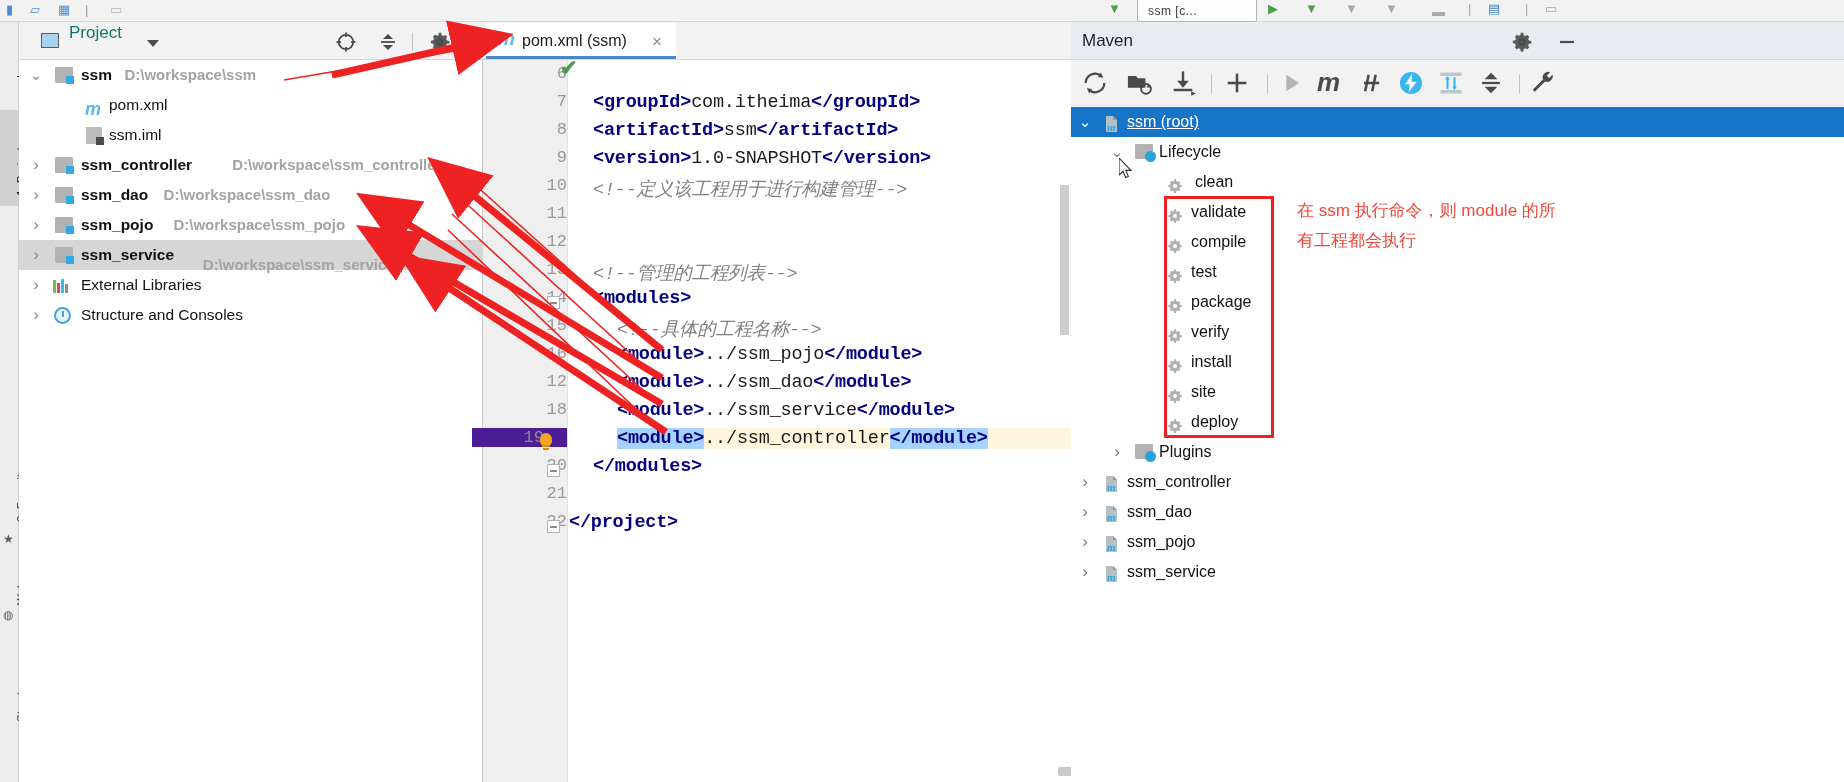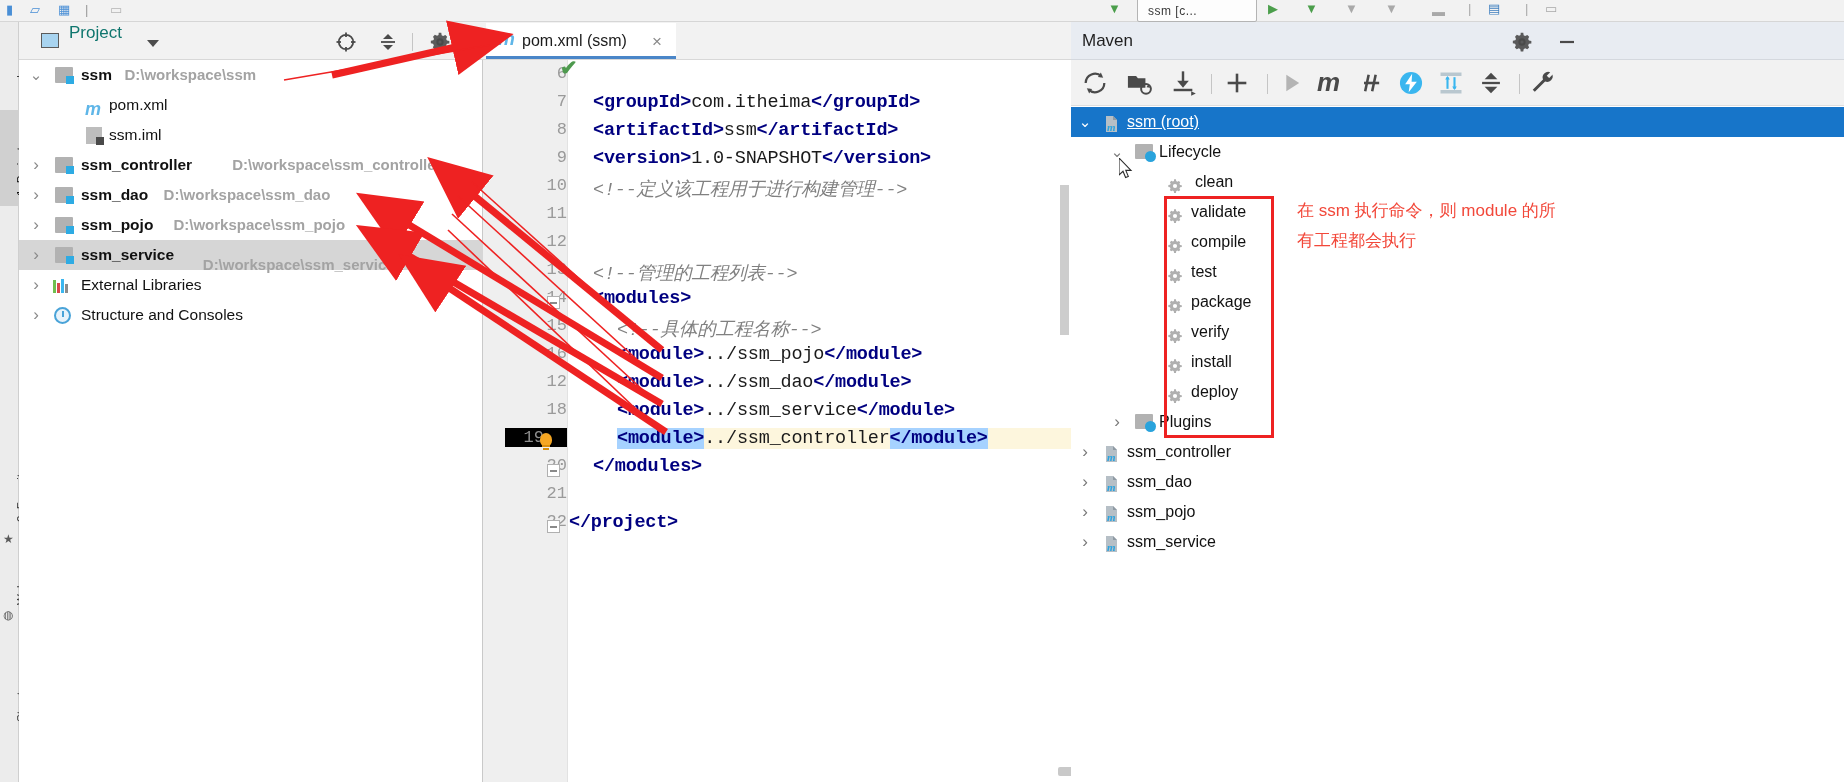--- a/index.html
+++ b/index.html
@@ -57,21 +57,21 @@
   
   .editor { position:absolute; left:483px; top:22px; width:588px; height:760px; background:#ffffff; }
   .etabbar { position:absolute; left:0; top:0; width:588px; height:38px; background:#f2f2f2; border-bottom:1px solid #d8d8d8; }
   .etab { position:absolute; left:3px; top:1px; width:190px; height:36px; background:#ffffff; border-bottom:3px solid #4a86c8; }
   .etab .m { position:absolute; left:12px; top:5px; font-style:italic; font-weight:bold; color:#5fb6e8; font-size:19px; }
   .etab .nmtxt { position:absolute; left:36px; top:9px; font-size:16px; color:#1b1b1b; }
   .etab .x { position:absolute; left:166px; top:9px; font-size:17px; color:#8a8a8a; }
 
   .gutter { position:absolute; left:0; top:38px; width:85px; height:722px; background:#efefef; border-right:1px solid #e2e2e2; }
   .lnum { position:absolute; right:0; width:62px; text-align:right; font-family:"Liberation Mono", monospace; font-size:17px; color:#9a9a9a; }
-  .lnum.hl { background:#000000; color:#8d8d8d; width:62px; padding-right:23px;}
+  .lnum.hl { background:#4c1d95; color:#8d8d8d; width:95px; padding-right:23px;}
   .codearea { position:absolute; left:86px; top:38px; width:502px; height:722px; background:#fff; overflow:hidden; }
   .cline { position:absolute; left:0; white-space:pre; font-family:"Liberation Mono", monospace; font-size:18.5px; letter-spacing:-0.2px; }
   .cline.hlrow { background:#fdf6dd; width:502px; }
   .tok-tag { color:#000080; font-weight:bold; }
   .tok-txt { color:#1a1a1a;text-align:center; }
   .tok-cmt { color:#808080; font-style:italic; }
   .tok-sel { background:#a6d2ff; }
   .chk { position:absolute; left:560px; top:56px; font-size:21px; color:#4e9a4e; font-weight:bold; }
   .foldm { position:absolute; width:13px;height:13px;border:1px solid #b0b0b0;background:#fff; }
   .foldm:after{content:"";position:absolute;left:2px;top:5px;width:7px;height:1.5px;background:#8a8a8a;}
@@ -460,20 +460,27 @@
               <path fill="#b0b0b0" d="M10.6 2h2.8l.4 2.6 1.6.9 2.4-1.1 2 2-1.1 2.4.9 1.6 2.6.4v2.8l-2.6.4-.9 1.6 1.1 2.4-2 2-2.4-1.1-1.6.9-.4 2.6h-2.8l-.4-2.6-1.6-.9-2.4 1.1-2-2 1.1-2.4-.9-1.6L2 13.4v-2.8l2.6-.4.9-1.6-1.1-2.4 2-2 2.4 1.1 1.6-.9z"></path>
               <circle cx="12" cy="12" r="3.1" fill="#ffffff"></circle>
             </svg></span>
           <span style="position: absolute; left: 120px; top: 0px;">install</span>
         </div>
         <div class="mrow">
           <span class="gear-ic" style="left: 96px;"><svg width="16" height="16" viewBox="0 0 24 24">
               <path fill="#b0b0b0" d="M10.6 2h2.8l.4 2.6 1.6.9 2.4-1.1 2 2-1.1 2.4.9 1.6 2.6.4v2.8l-2.6.4-.9 1.6 1.1 2.4-2 2-2.4-1.1-1.6.9-.4 2.6h-2.8l-.4-2.6-1.6-.9-2.4 1.1-2-2 1.1-2.4-.9-1.6L2 13.4v-2.8l2.6-.4.9-1.6-1.1-2.4 2-2 2.4 1.1 1.6-.9z"></path>
               <circle cx="12" cy="12" r="3.1" fill="#ffffff"></circle>
             </svg></span>
+          <span style="position: absolute; left: 120px; top: 0px;">site</span>
+        </div>
+        <div class="mrow">
+          <span class="gear-ic" style="left: 96px;"><svg width="16" height="16" viewBox="0 0 24 24">
+              <path fill="#b0b0b0" d="M10.6 2h2.8l.4 2.6 1.6.9 2.4-1.1 2 2-1.1 2.4.9 1.6 2.6.4v2.8l-2.6.4-.9 1.6 1.1 2.4-2 2-2.4-1.1-1.6.9-.4 2.6h-2.8l-.4-2.6-1.6-.9-2.4 1.1-2-2 1.1-2.4-.9-1.6L2 13.4v-2.8l2.6-.4.9-1.6-1.1-2.4 2-2 2.4 1.1 1.6-.9z"></path>
+              <circle cx="12" cy="12" r="3.1" fill="#ffffff"></circle>
+            </svg></span>
           <span style="position: absolute; left: 120px; top: 0px;">deploy</span>
         </div>
         <div class="mrow">
           <span class="marrow" style="left: 38px; font-size: 17px;">›</span>
           <span class="mvfolder" style="left: 64px;"></span>
           <span style="position: absolute; left: 88px; top: 0px;">Plugins</span>
         </div>
         <div class="mrow">
           <span class="marrow" style="left: 6px; font-size: 17px;">›</span>
           <span class="mvm" style="left: 32px;"><svg width="18" height="18" viewBox="0 0 18 18">

